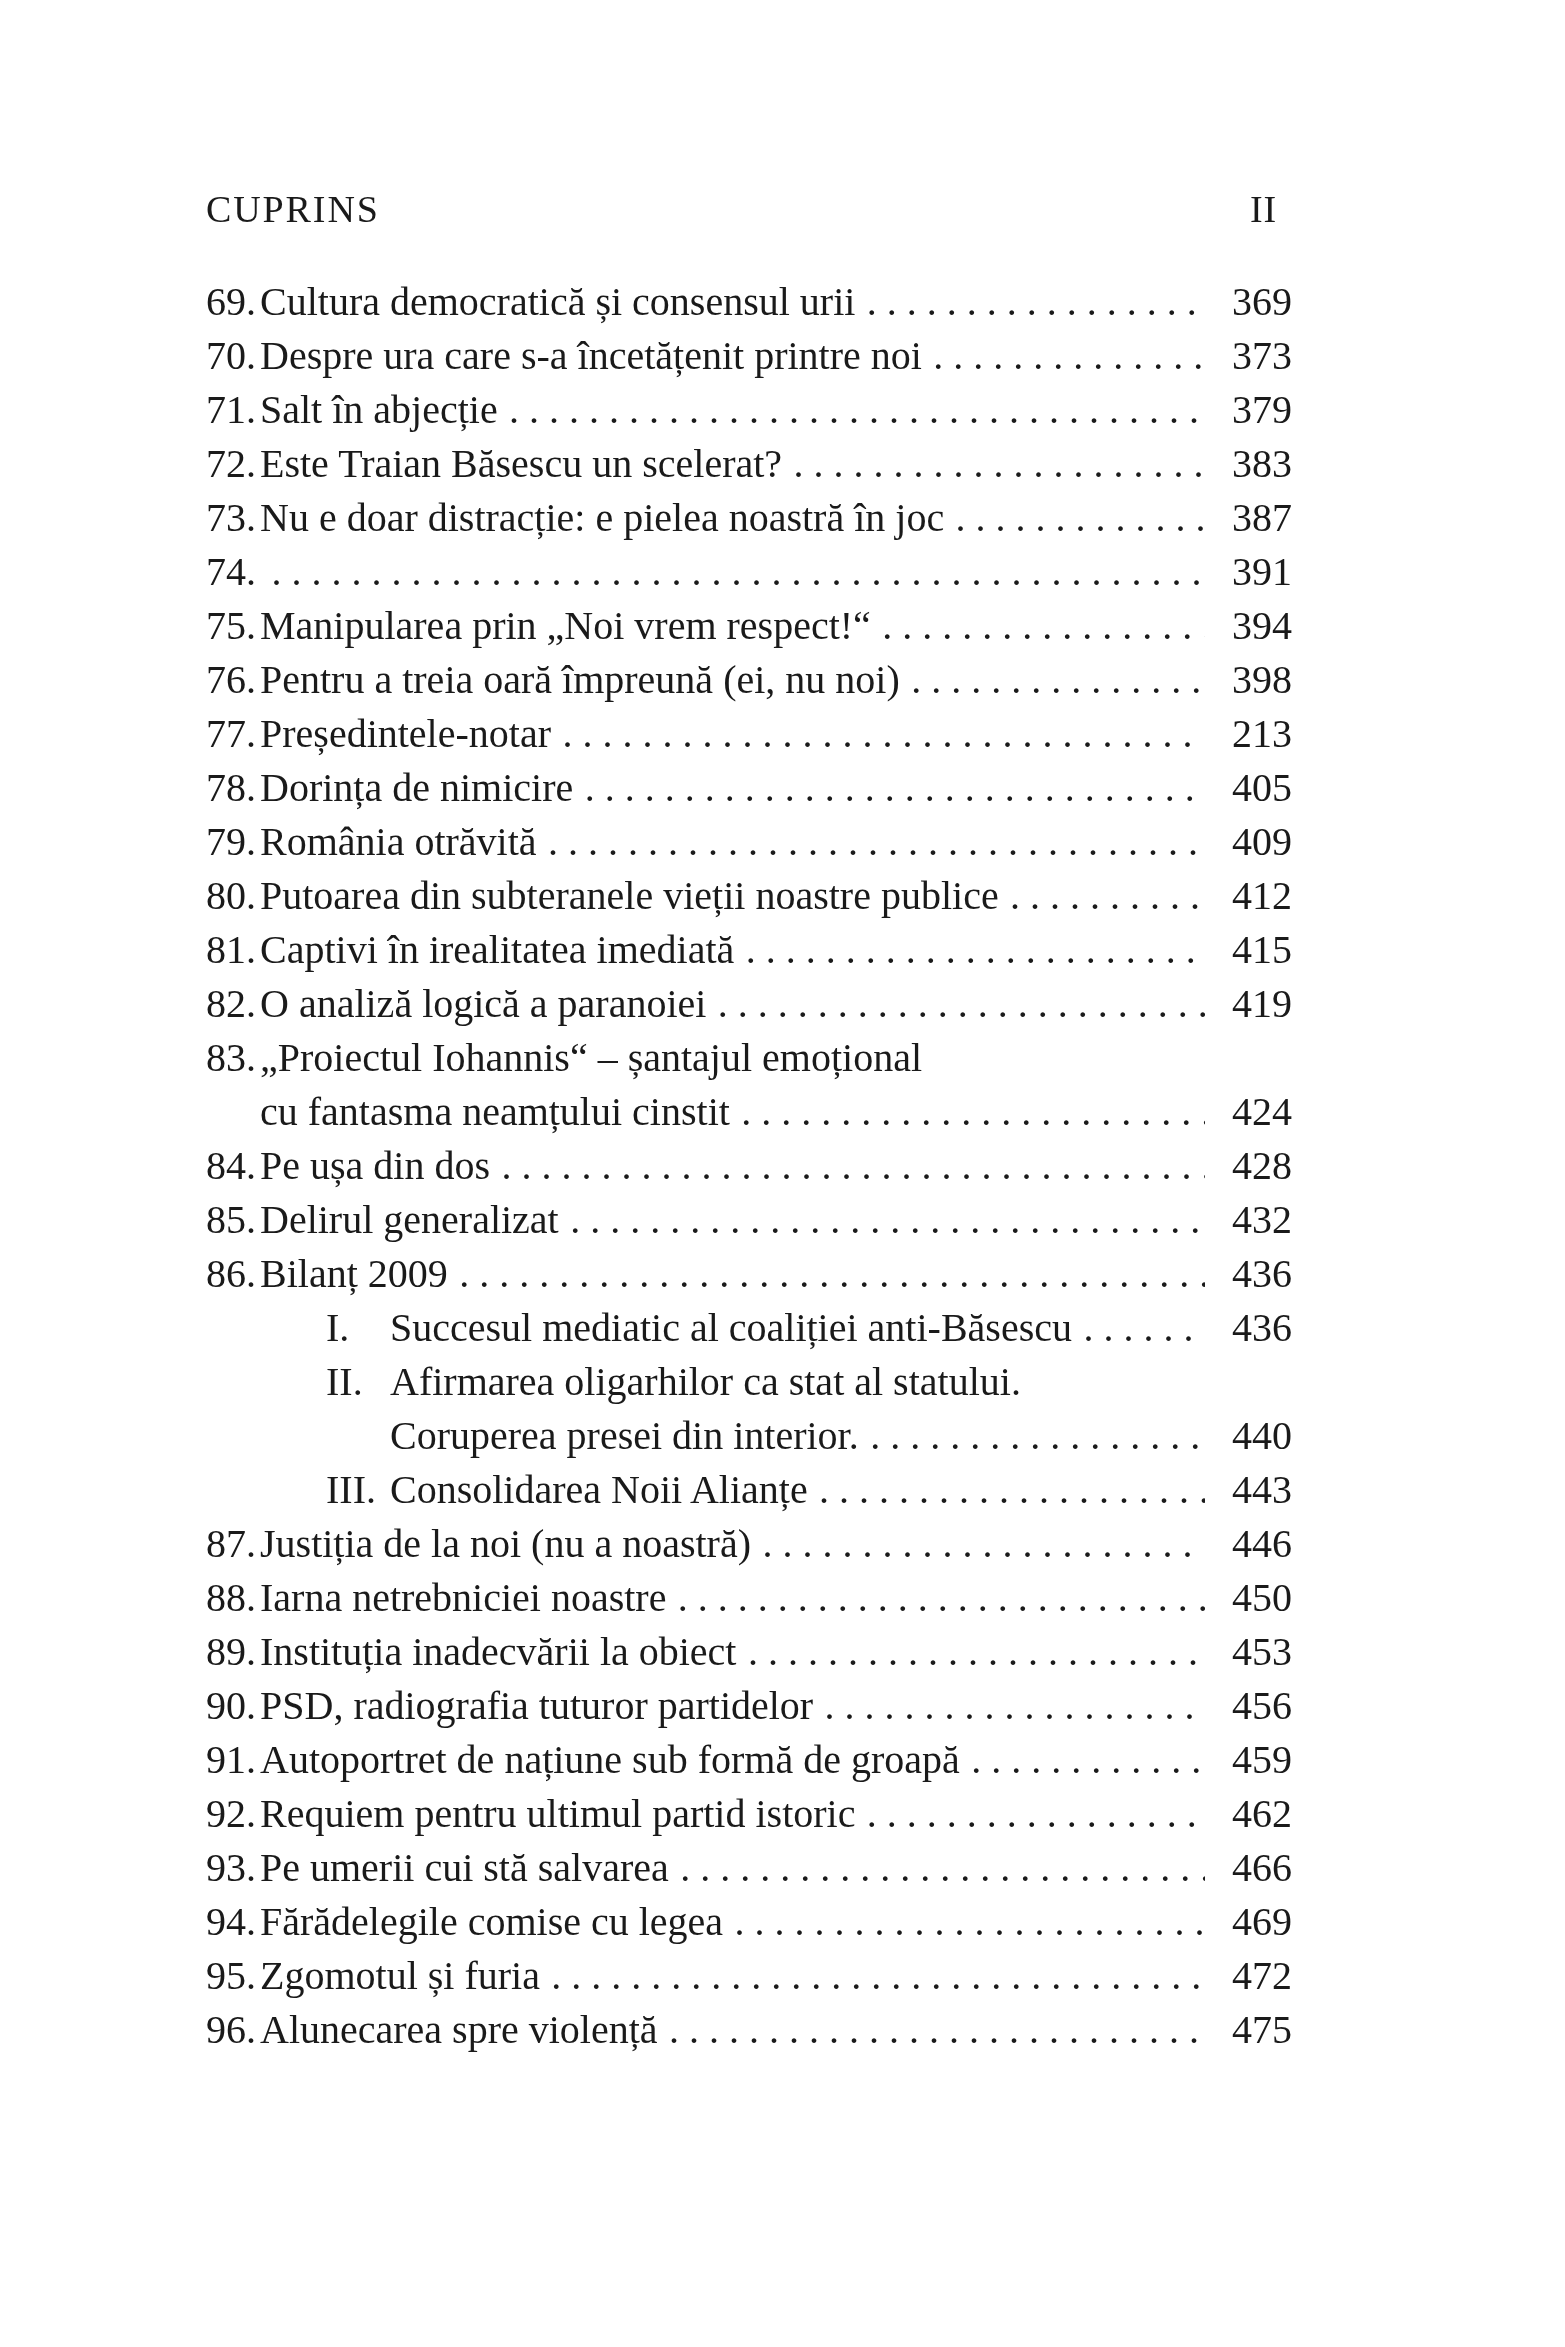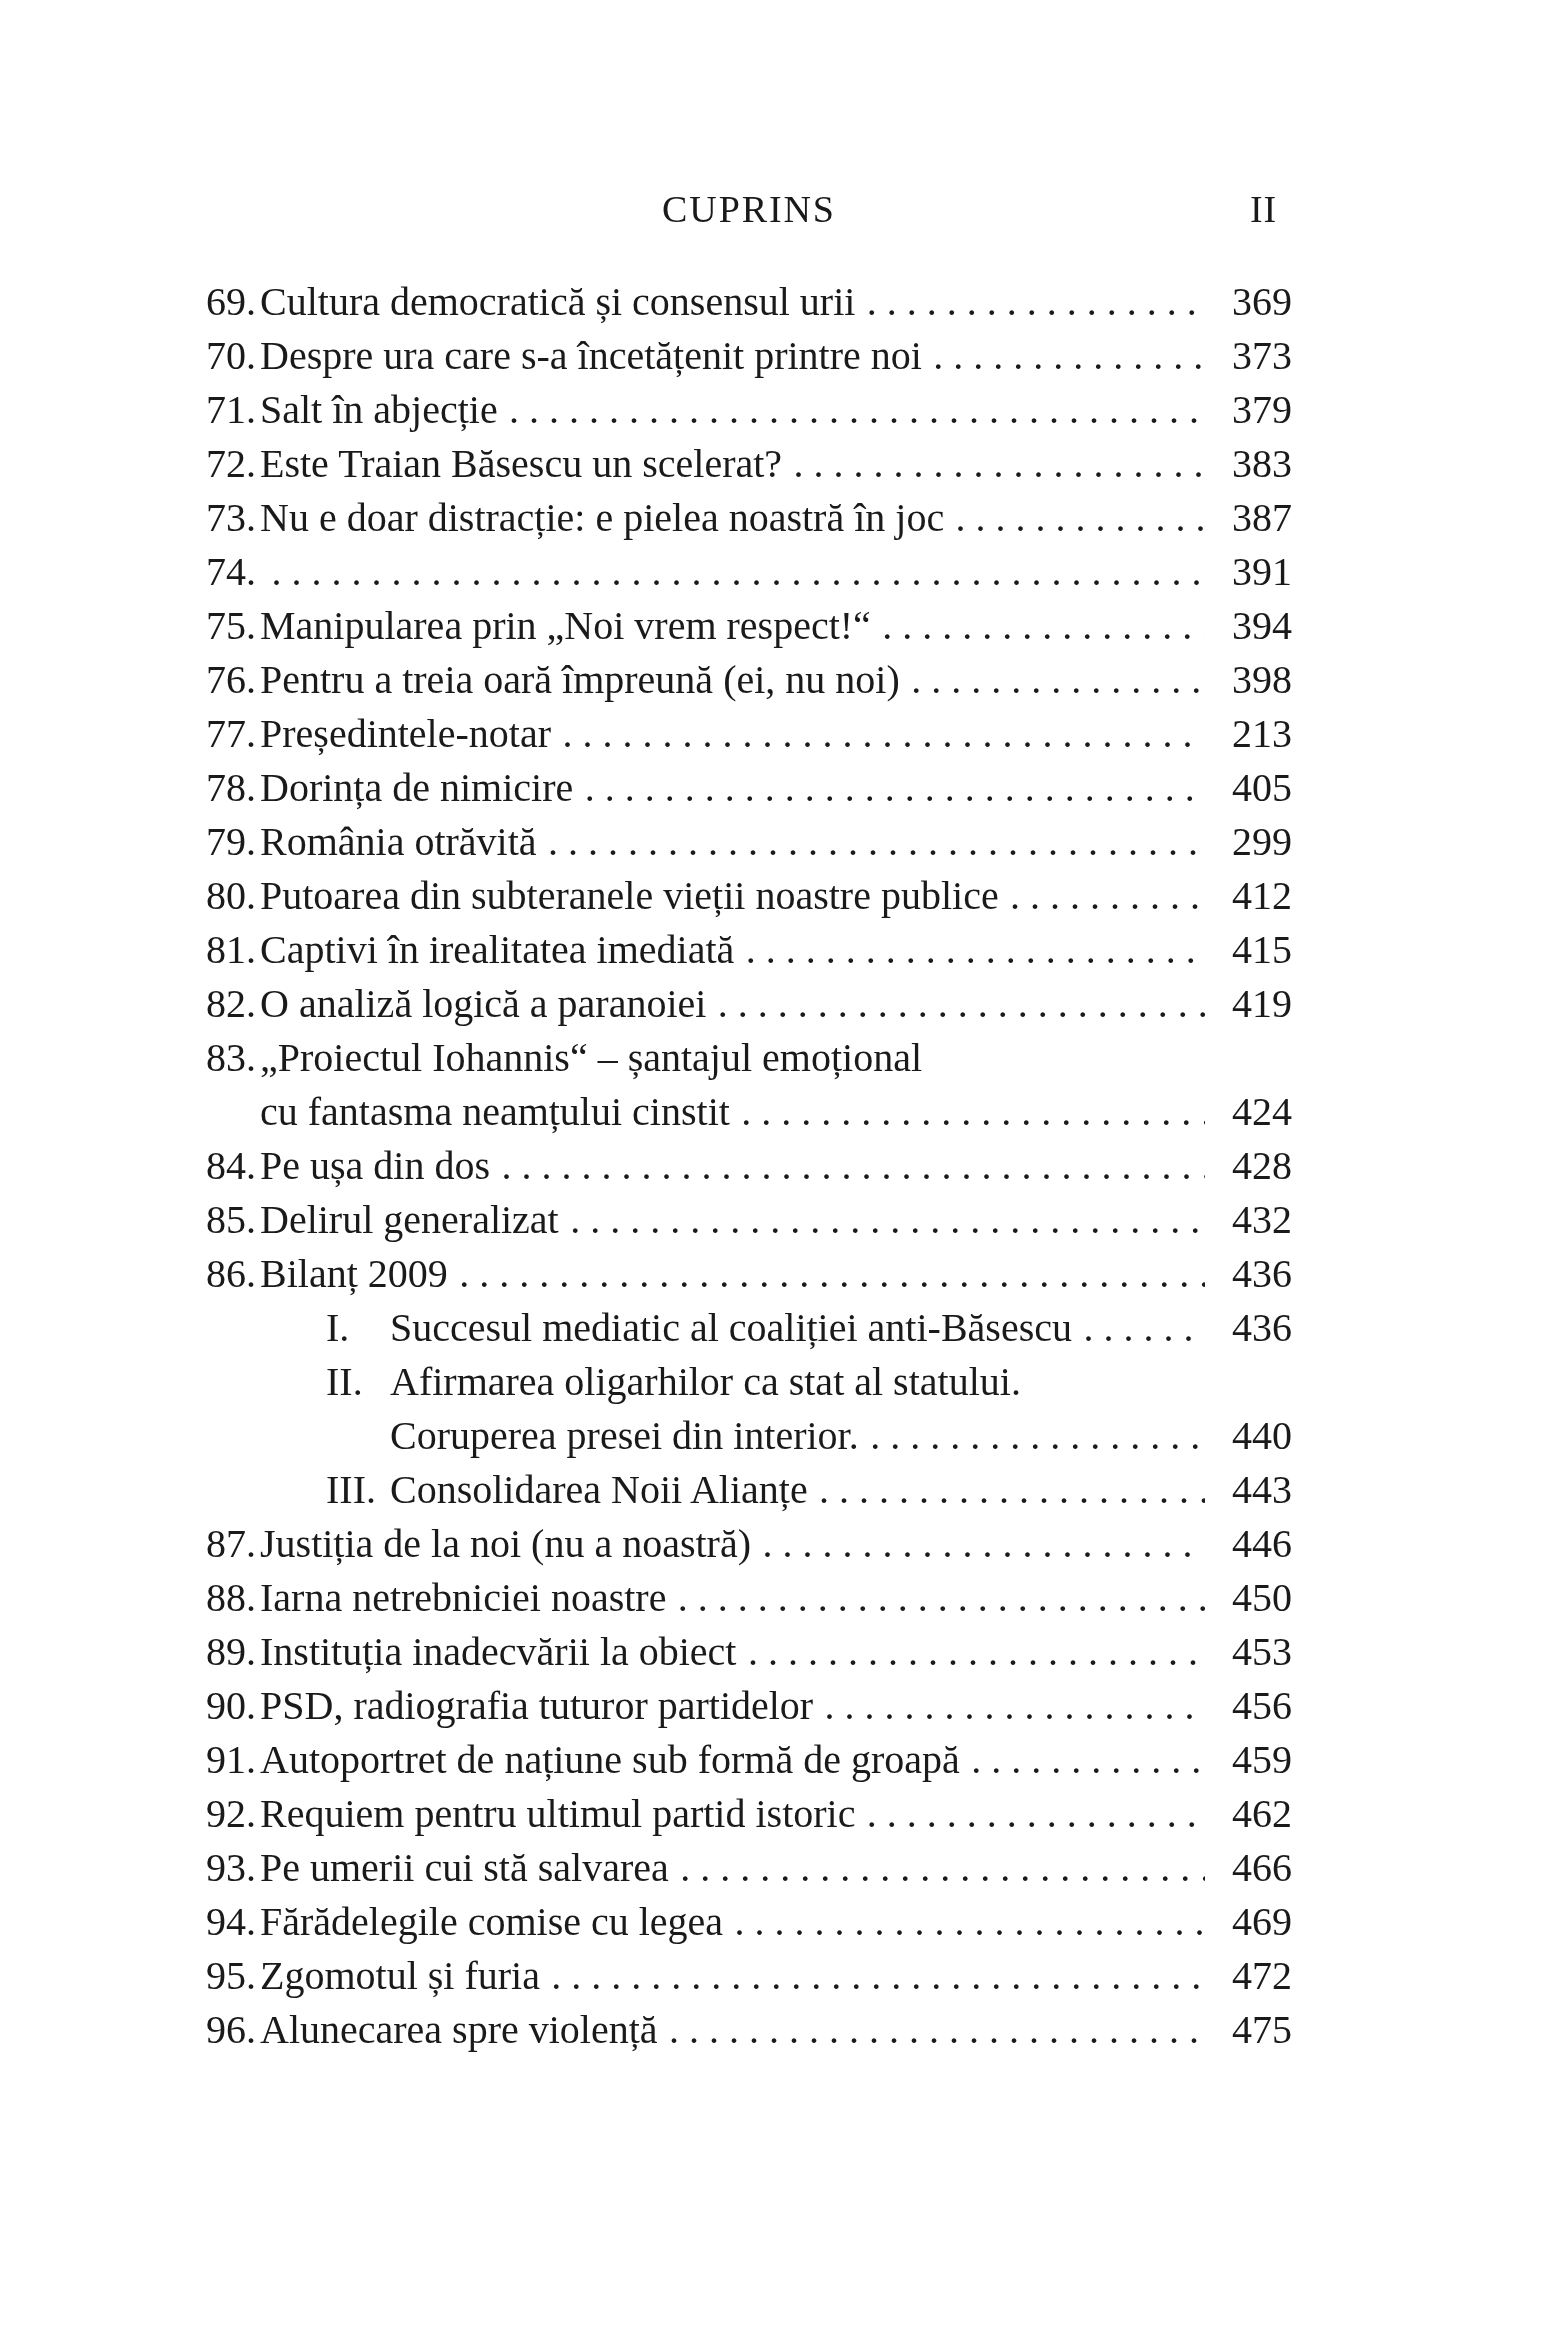--- a/index.html
+++ b/index.html
@@ -20,21 +20,21 @@
   }
   .header-row {
     position: absolute;
     left: 0; right: 0;
     top: 187px;
     line-height: 44px;
     font-size: 38px;
   }
   .header-title {
     display: block;
-    text-align: center;
+    text-align: left;
     letter-spacing: 1.9px;
   }
   .folio {
     position: absolute;
     right: 15px; top: 0;
     letter-spacing: 0.9px;
   }
   .toc-list {
     position: absolute;
     left: 0; right: 0;
@@ -139,21 +139,21 @@
         <div class="row main">
     <span class="num">78.</span>
     <span class="title">Dorința de nimicire</span>
     <span class="leader" aria-hidden="true">. . . . . . . . . . . . . . . . . . . . . . . . . . . . . . . . . . . . . . . . . . . . . . . . . . . . . . . . . . . .</span>
     <span class="pageno">405</span>
   </div>
         <div class="row main">
     <span class="num">79.</span>
     <span class="title">România otrăvită</span>
     <span class="leader" aria-hidden="true">. . . . . . . . . . . . . . . . . . . . . . . . . . . . . . . . . . . . . . . . . . . . . . . . . . . . . . . . . . . .</span>
-    <span class="pageno">299</span>
+    <span class="pageno">409</span>
   </div>
         <div class="row main">
     <span class="num">80.</span>
     <span class="title">Putoarea din subteranele vieții noastre publice</span>
     <span class="leader" aria-hidden="true">. . . . . . . . . . . . . . . . . . . . . . . . . . . . . . . . . . . . . . . . . . . . . . . . . . . . . . . . . . . .</span>
     <span class="pageno">412</span>
   </div>
         <div class="row main">
     <span class="num">81.</span>
     <span class="title">Captivi în irealitatea imediată</span>

